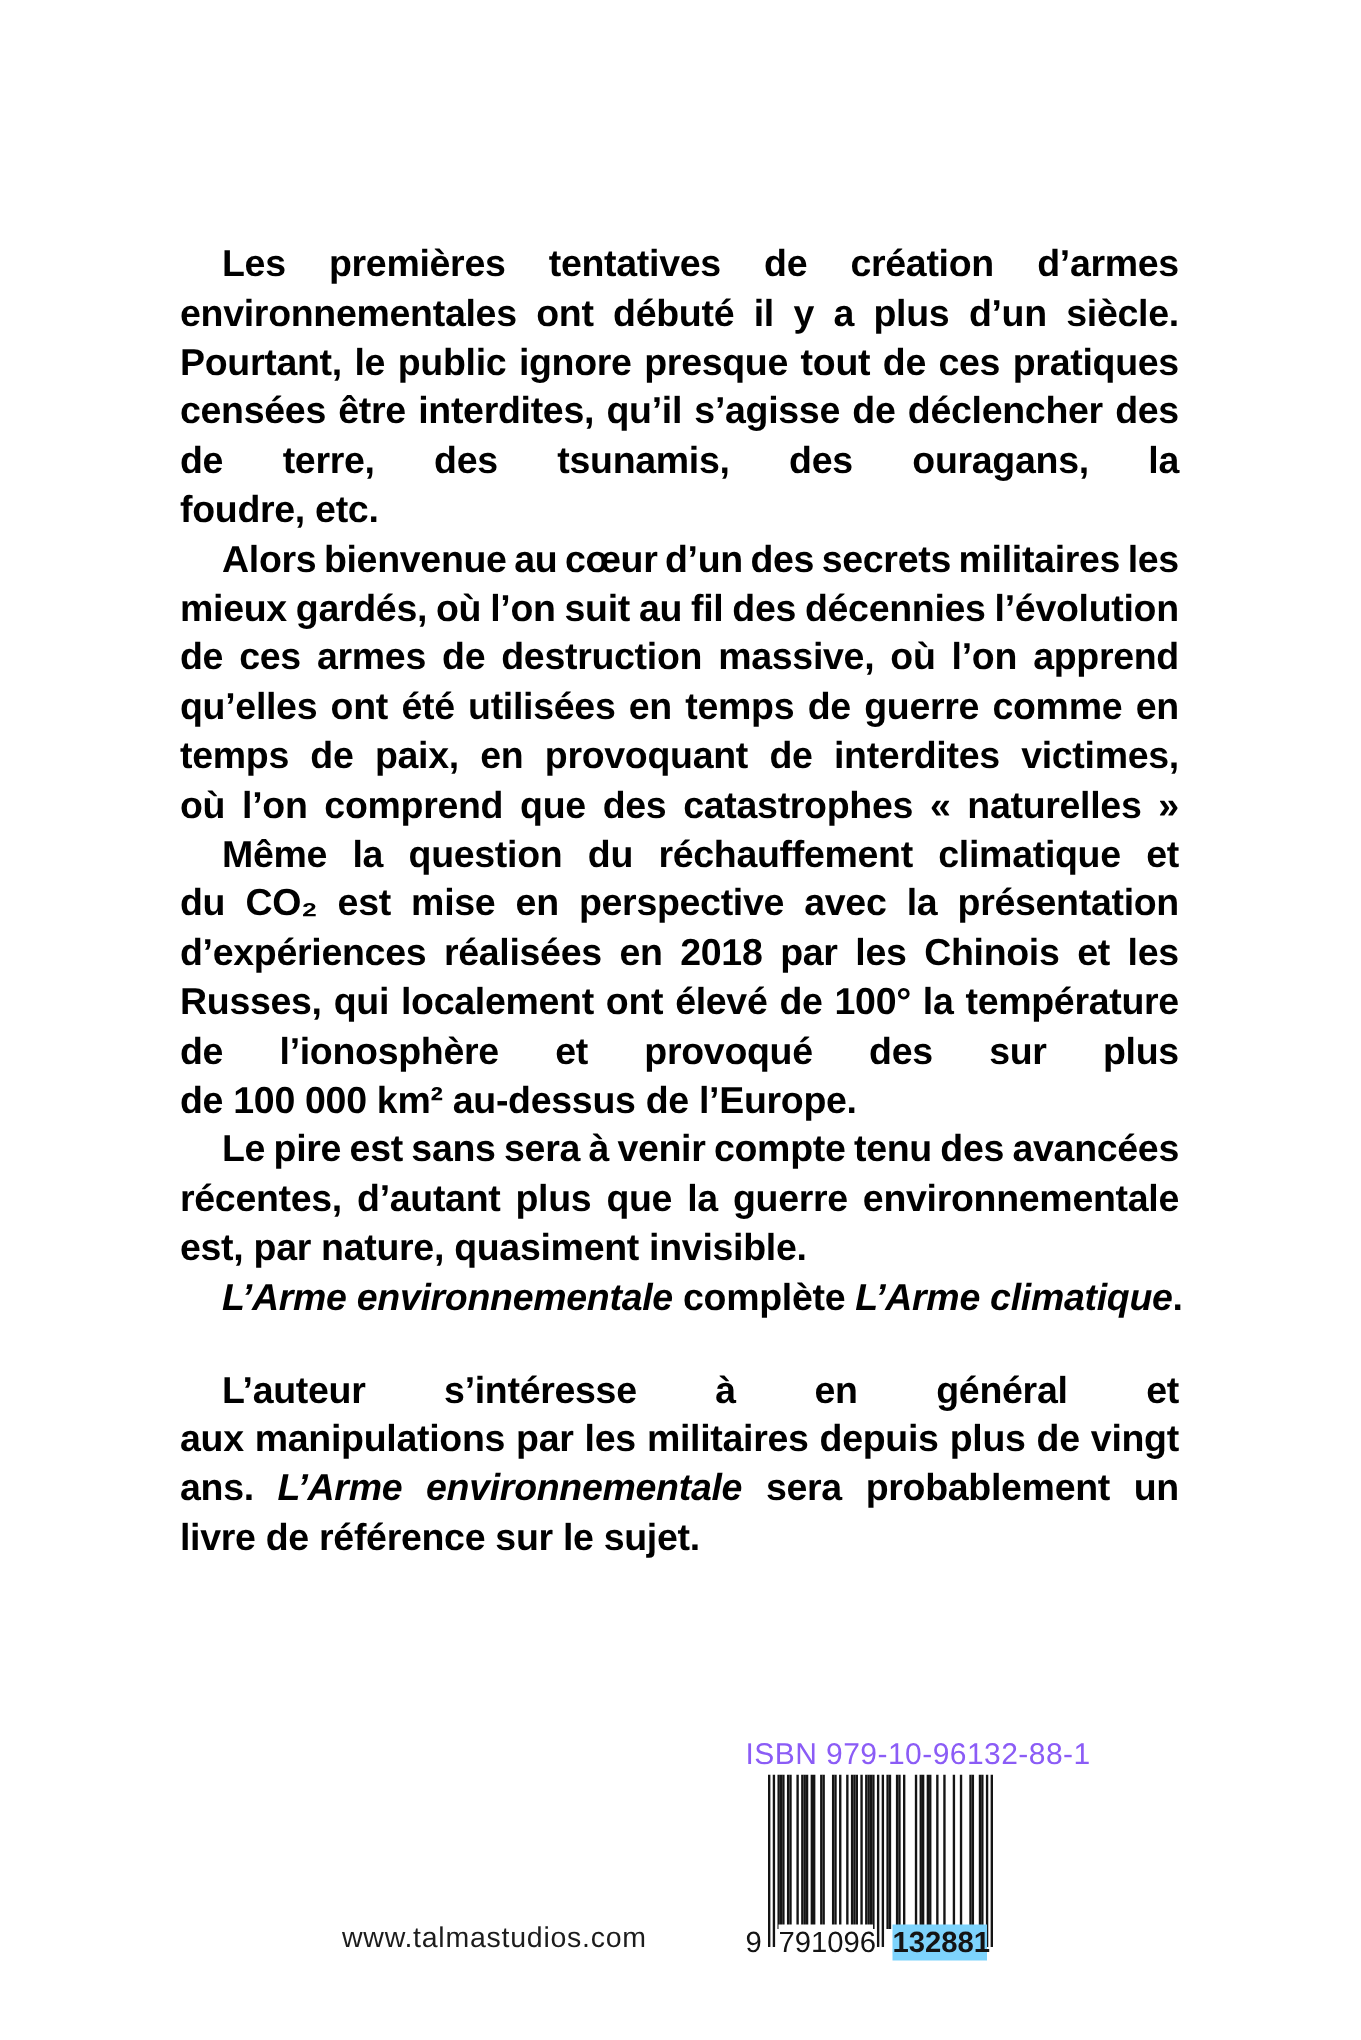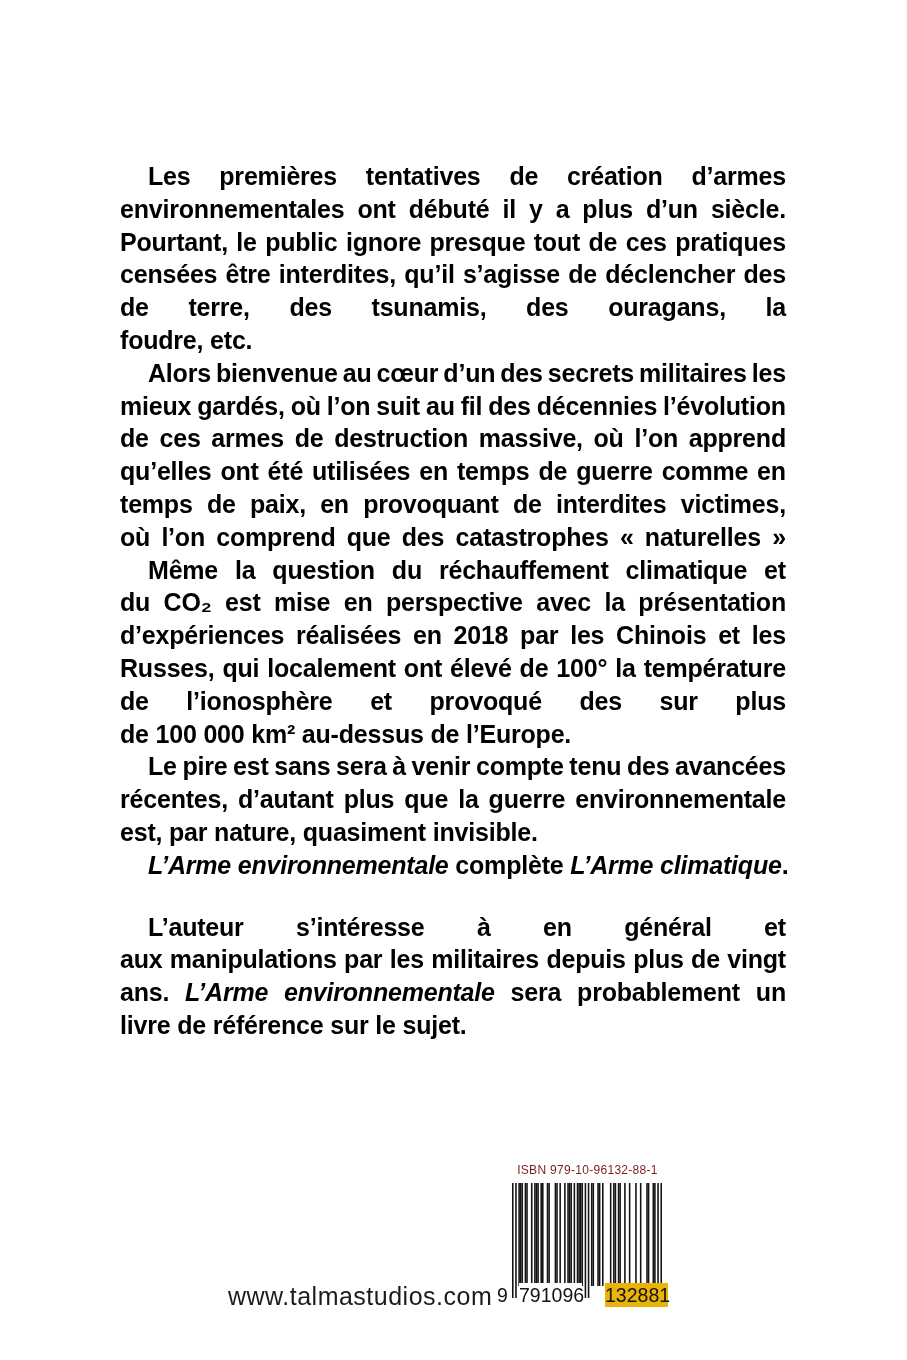--- a/index.html
+++ b/index.html
@@ -4,31 +4,31 @@
 <style>
   html,body{margin:0;padding:0;background:#ffffff;}
   .page{position:relative;width:907px;height:1360px;background:#ffffff;overflow:hidden;
         font-family:"Liberation Sans","DejaVu Sans",sans-serif;}
   .blurb{position:absolute;left:120px;top:160px;width:666px;
          font-size:25px;font-weight:700;color:#c2272e;letter-spacing:-0.2px;}
   .line{height:32.8px;line-height:32.8px;white-space:nowrap;overflow:visible;}
   .line.just{display:flex;justify-content:space-between;}
   .line.indent{padding-left:28px;}
   .para:last-child{margin-top:29px;}
-  .website{position:absolute;left:228px;top:1282px;font-size:25px;letter-spacing:0.5px;
+  .website{position:absolute;left:228px;top:1282px;font-size:19px;letter-spacing:0.5px;
            color:#1c1c1c;font-weight:400;}
   .barcode{position:absolute;left:497px;top:1159px;width:181px;height:152px;}
-  .isbn-label{height:22px;line-height:22px;font-size:12px;color:#7f1d1d;text-align:center;
+  .isbn-label{height:22px;line-height:22px;font-size:20px;color:#8b5cf6;
               letter-spacing:0.3px;white-space:nowrap;}
   .bars{display:block;margin:2px 0 0 15px;}
   .digits{position:absolute;left:0;top:124px;width:181px;display:flex;
           font-size:19.5px;color:#141414;line-height:24px;}
   .d9{width:17px;text-align:left;}
   .dg1{margin-left:5px;width:63px;text-align:right;background:#ffffff;}
-  .dg2{margin-left:23px;width:63px;text-align:center;background:#eab308;}
+  .dg2{margin-left:13px;width:63px;text-align:center;background:#7dd3fc;font-weight:bold;}
 </style>
 </head>
 <body>
 
 <div class="page">
 
   <main class="blurb" id="blurb" style="color: #000000;">
       <div class="para">
         <div class="line just indent">
           <span>Les</span>

